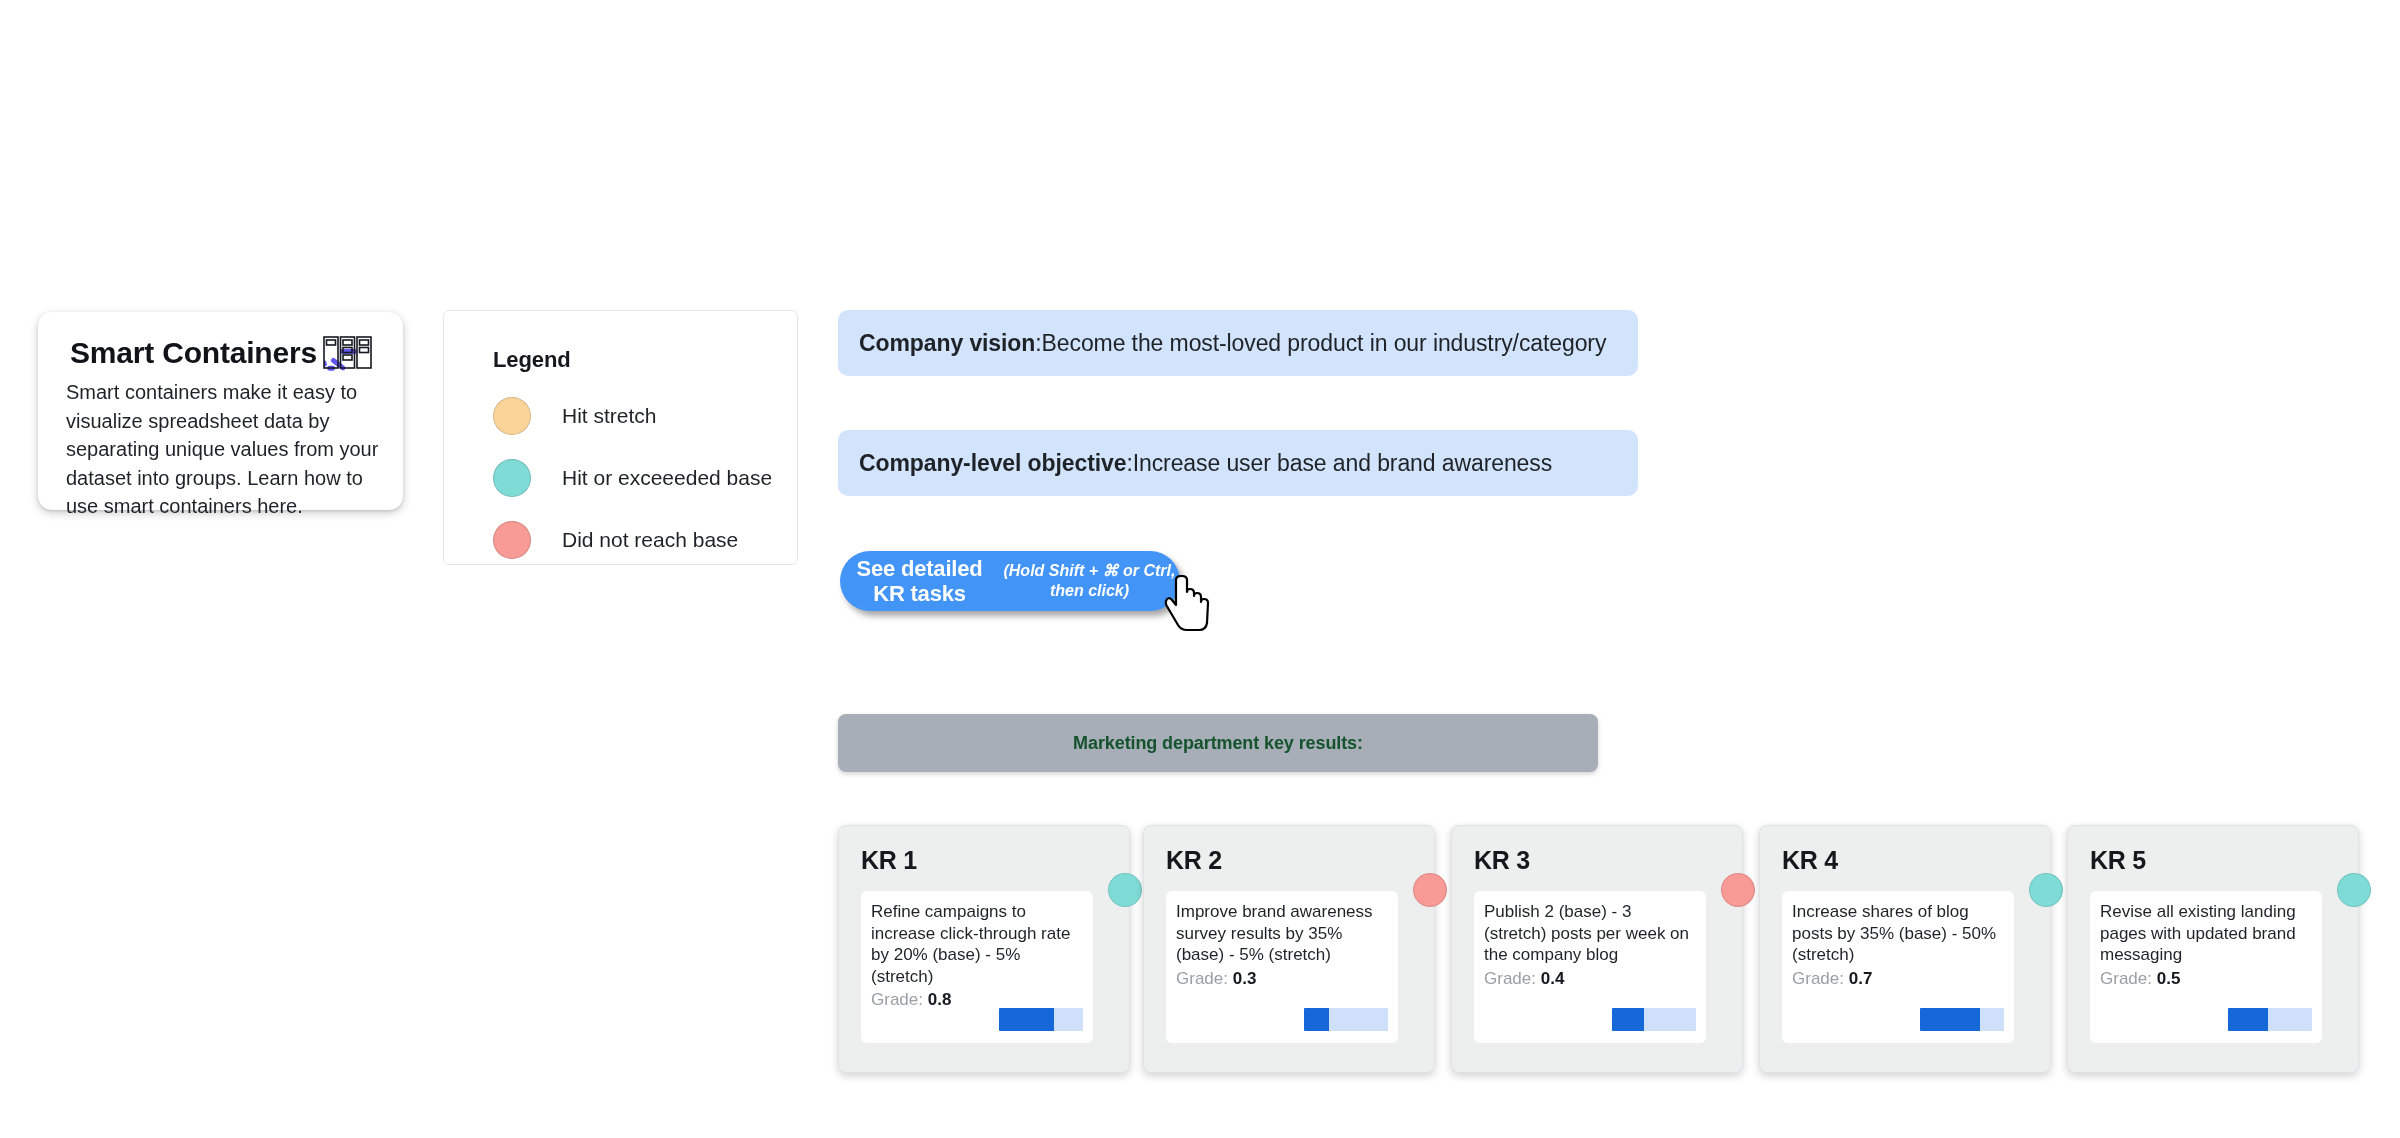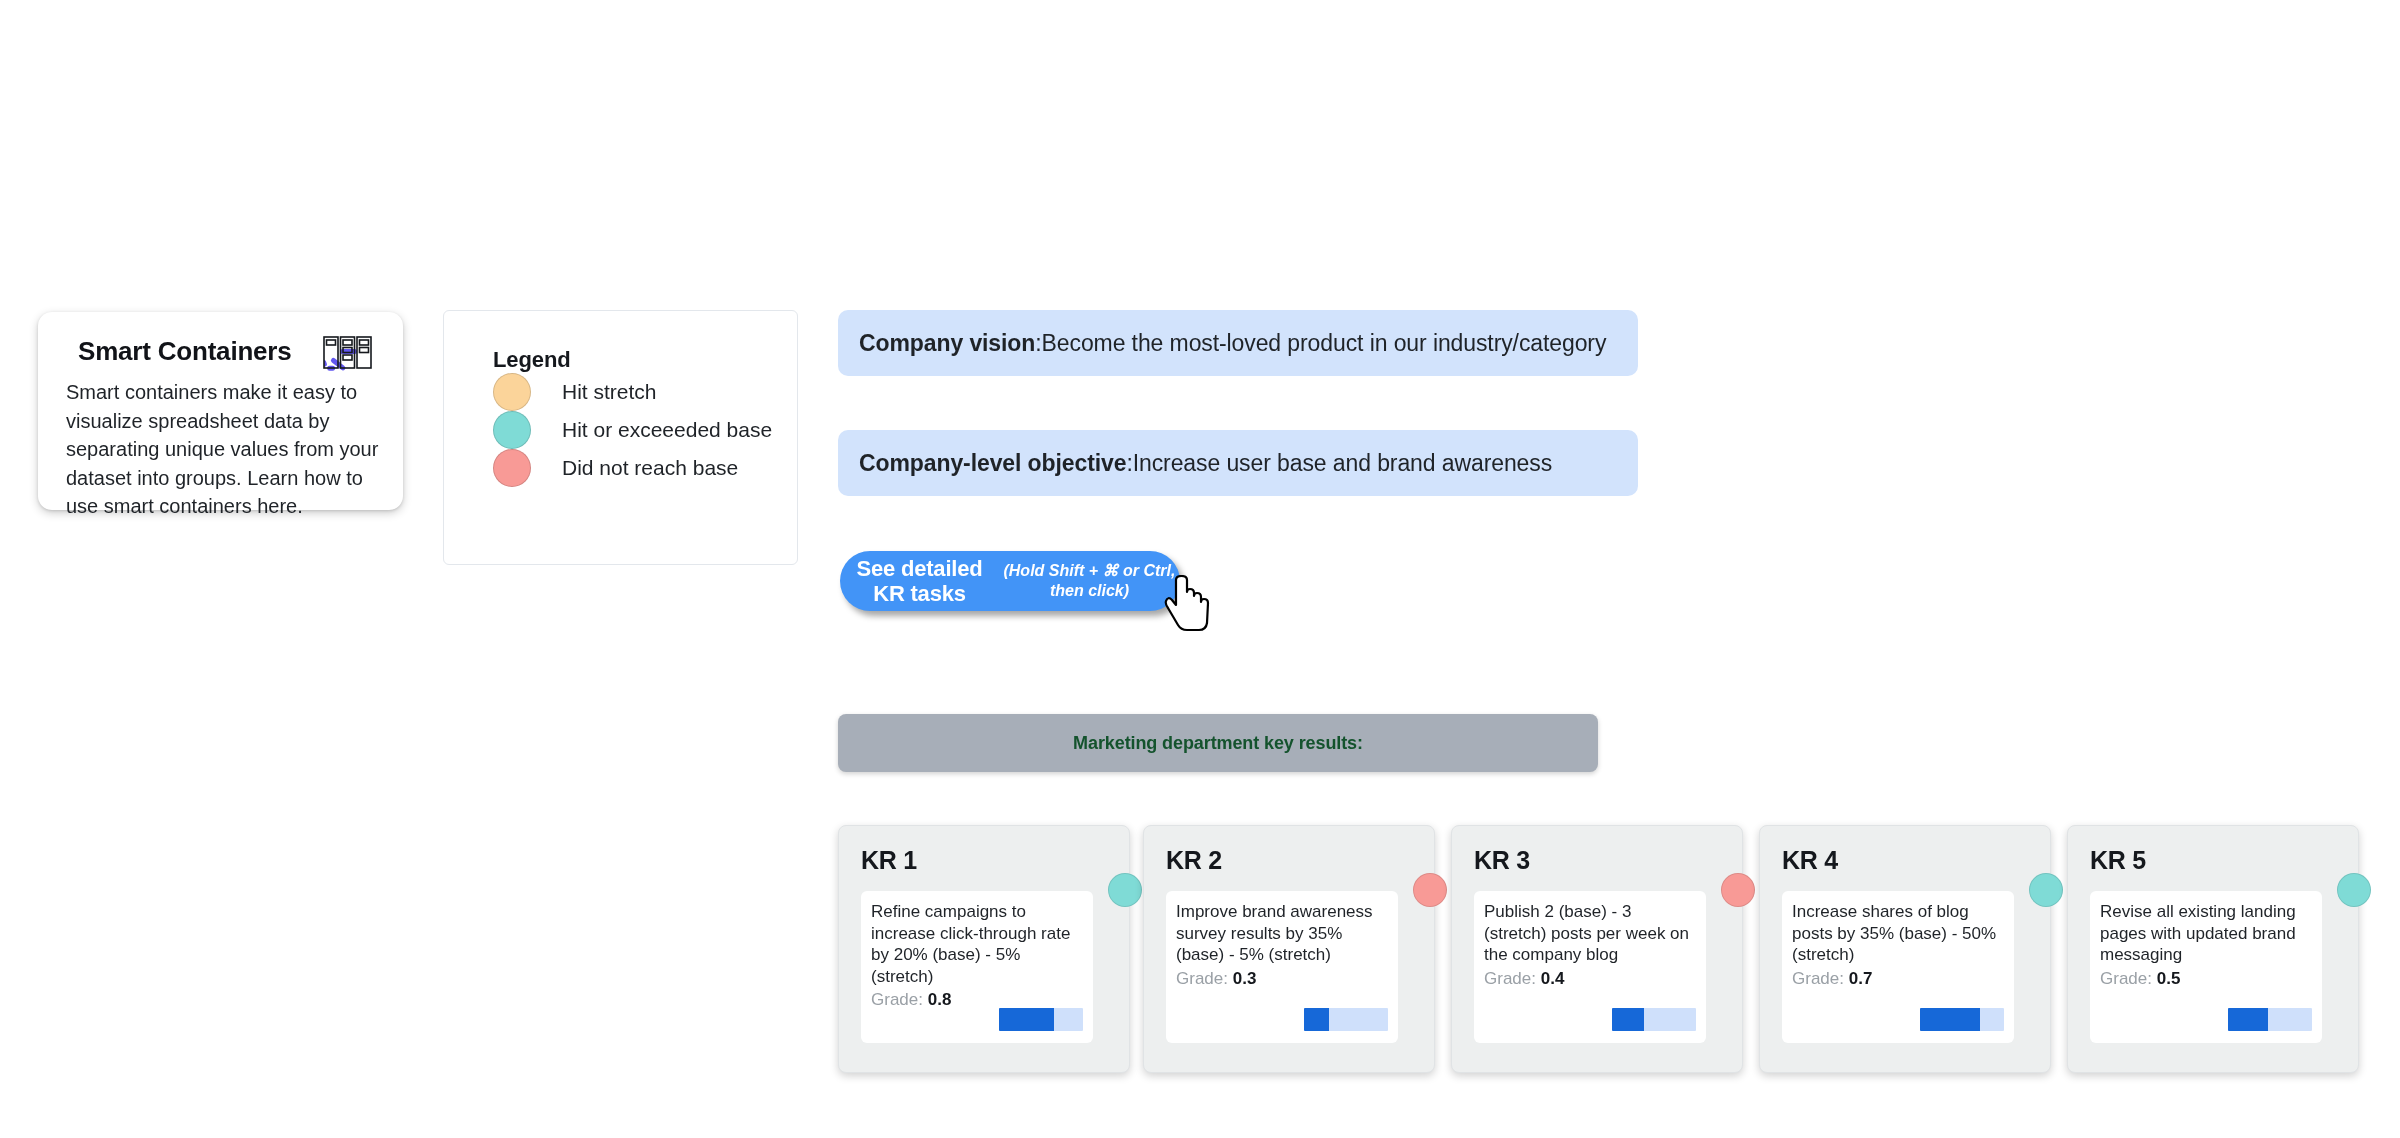--- a/index.html
+++ b/index.html
@@ -17,43 +17,43 @@
     position: absolute;
     left: 38px; top: 312px;
     width: 365px; height: 198px;
     background: #ffffff;
     border-radius: 14px;
     box-shadow: 0 3px 10px rgba(0,0,0,0.20), 0 1px 3px rgba(0,0,0,0.12);
     padding: 22px 26px 0 28px;
   }
   .sc-titlerow { position: relative; height: 40px; }
   .sc-title {
-    font-size: 26px; font-weight: 700; color: #111318;
+    font-size: 30px; font-weight: 700; color: #111318;
     letter-spacing: -0.2px;
-    position: absolute; left: 12px; top: 2px;
+    position: absolute; left: 4px; top: 2px;
   }
   .sc-cursor { position: absolute; left: 258px; top: 12px; width: 34px; height: 28px; }
   .sc-grid { position: absolute; right: 4px; top: 2px; width: 50px; height: 34px; }
   .sc-body {
     font-size: 20px; line-height: 28.5px; color: #1f2328;
     margin-top: 4px; width: 315px;
   }
 
   
   .legend {
     position: absolute;
     left: 443px; top: 310px;
     width: 355px; height: 255px;
     background: #ffffff;
     border: 1.5px solid #e3e7ec;
     border-radius: 6px;
     padding: 36px 0 0 49px;
   }
   .legend-title { font-size: 22px; font-weight: 700; color: #15181d; letter-spacing: -0.1px; }
-  .legend-row { display: flex; align-items: center; }
+  .legend-row { display: flex; align-items: center; margin-top: 24px; }
   .legend-dot {
     width: 38px; height: 38px; border-radius: 50%;
     border: 1px solid rgba(0,0,0,0.14);
     flex: 0 0 auto;
   }
   .legend-label { font-size: 21px; color: #1f2328; margin-left: 31px; white-space: nowrap; }
 
   
   .banner {
     position: absolute;

